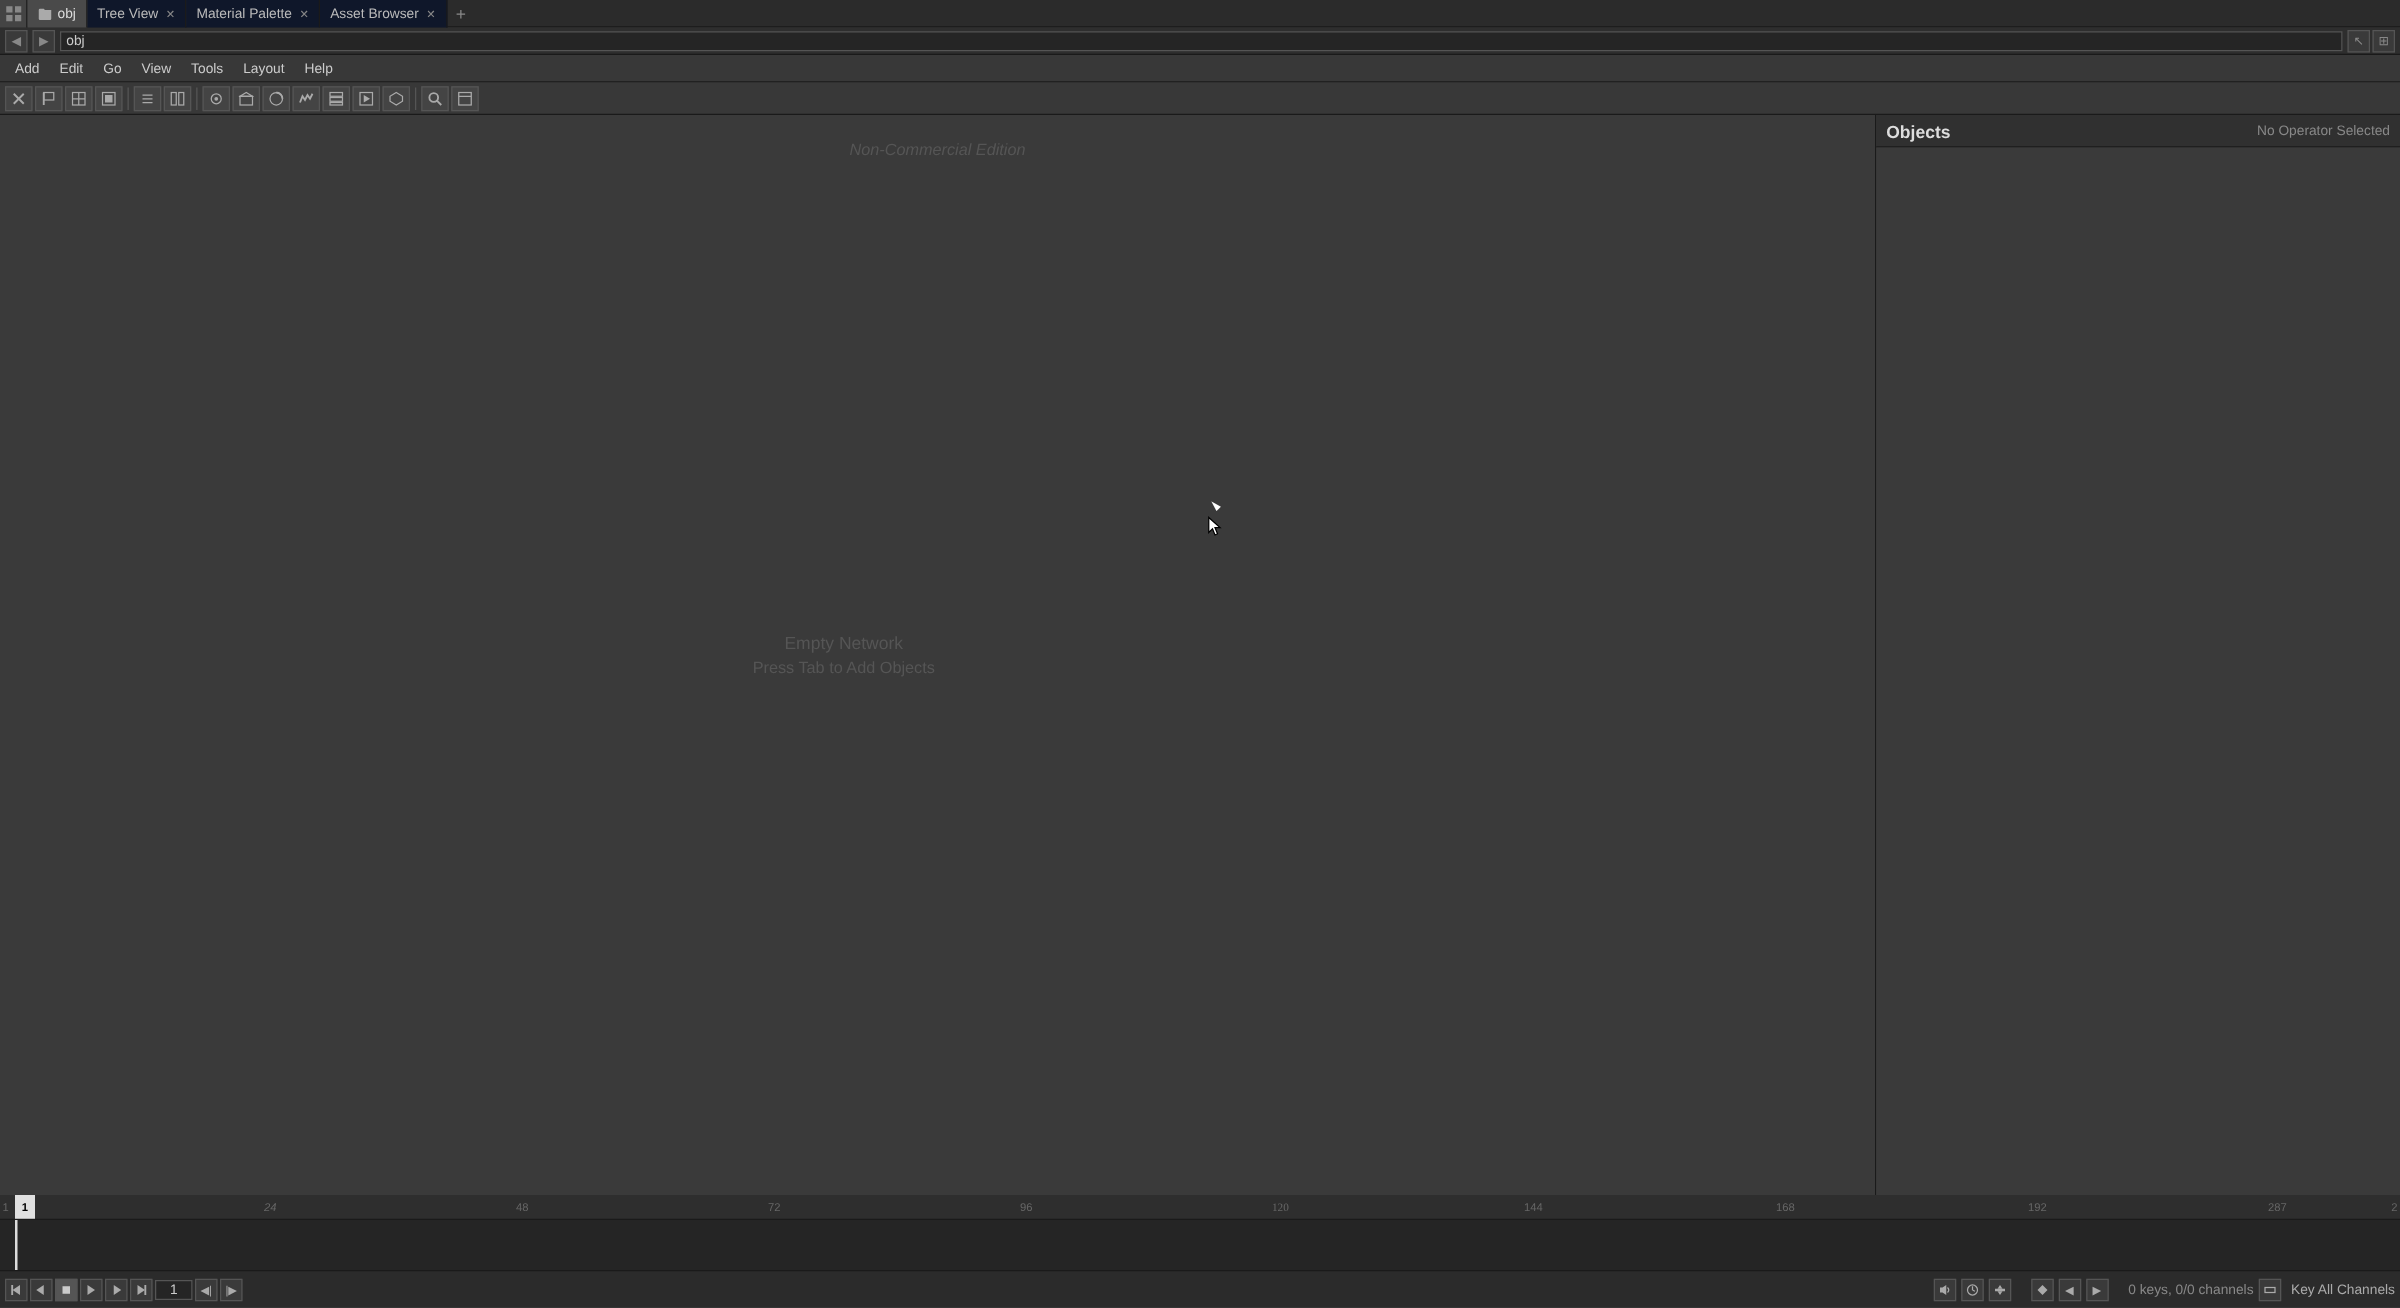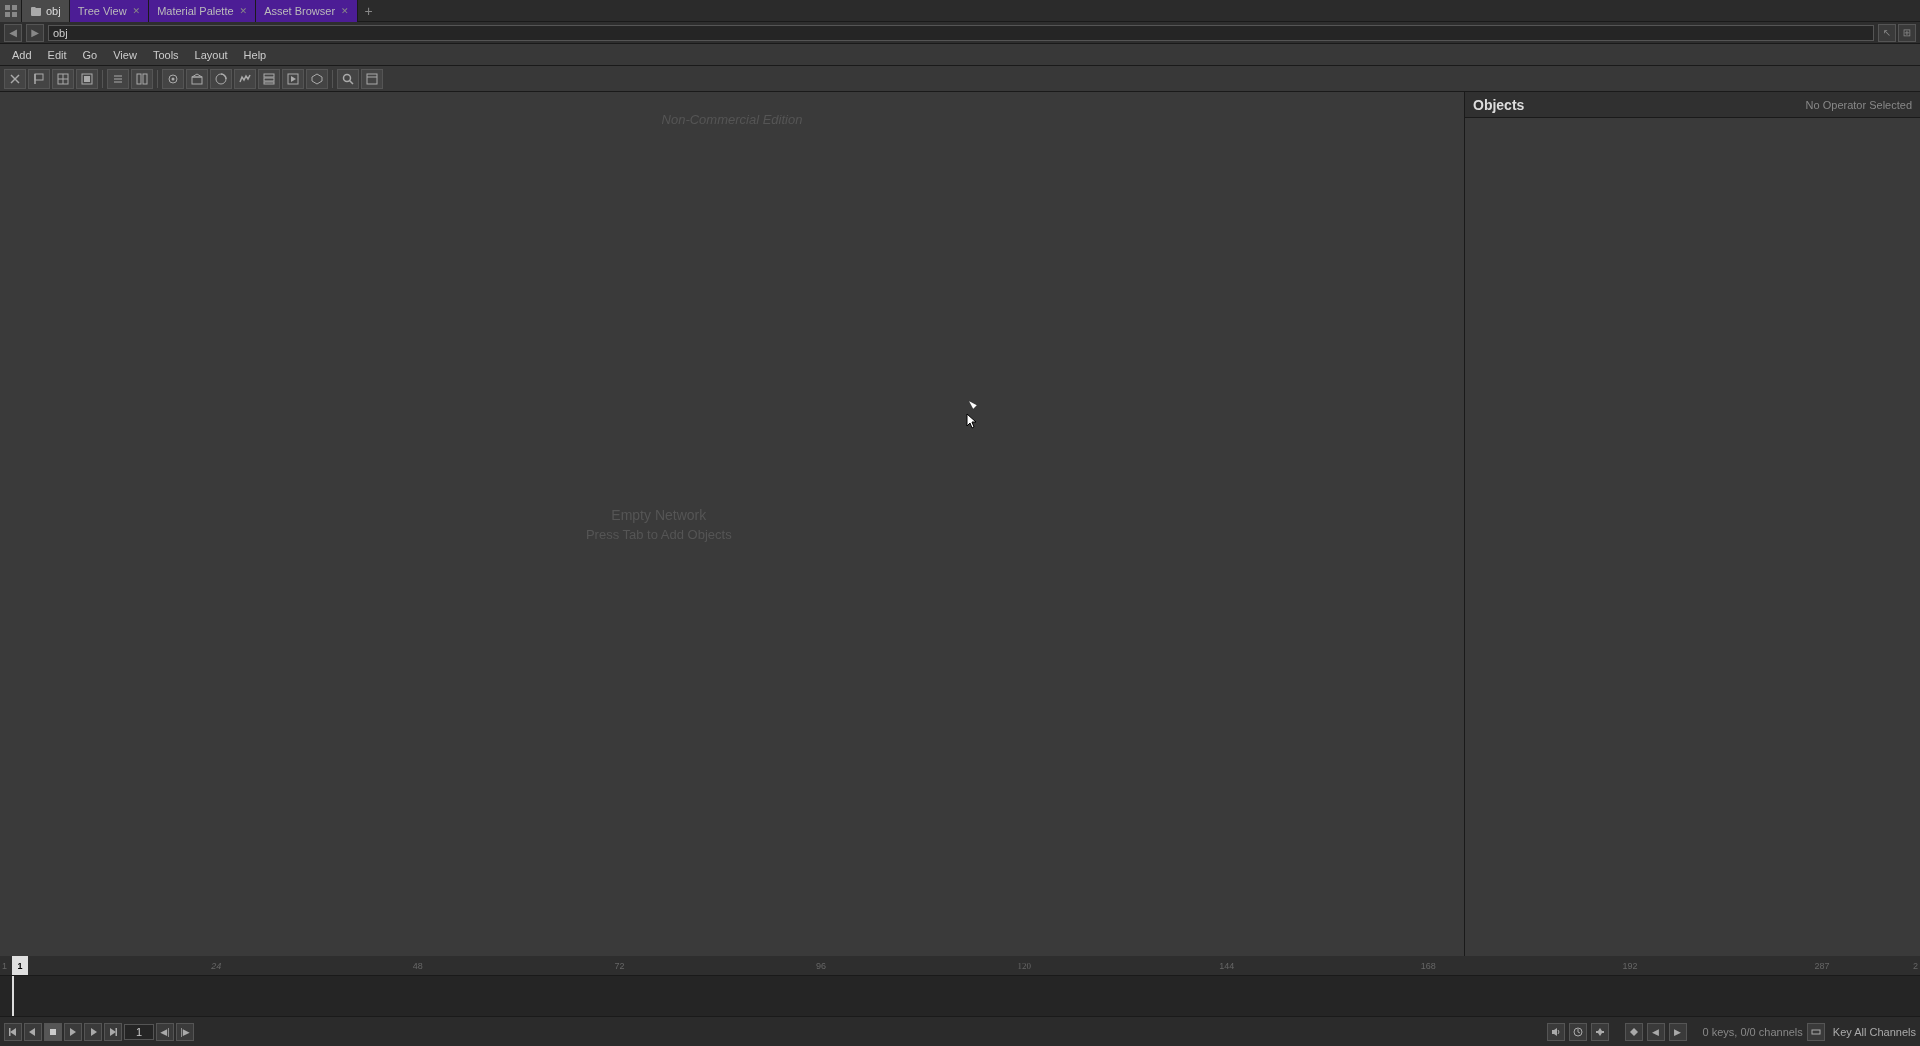--- a/index.html
+++ b/index.html
@@ -34,21 +34,21 @@
       flex-shrink: 0;
       border-right: 1px solid #1a1a1a;
     }
 
     .tab-item {
       height: 22px;
       padding: 0 8px;
       display: flex;
       align-items: center;
       gap: 4px;
-      background: #4c1d95;
+      background: #0f172a;
       border-right: 1px solid #1a1a1a;
       cursor: pointer;
       font-size: 11px;
       color: #bbb;
     }
 
     .tab-item.active {
       background: #4a4a4a;
       color: #ddd;
     }
@@ -208,21 +208,21 @@
       font-size: 13px;
     }
 
     .empty-network-msg .line1 {
       font-size: 14px;
       margin-bottom: 4px;
     }
 
     
     #side-panel {
-      width: 456px;
+      width: 420px;
       background: #383838;
       border-left: 1px solid #1a1a1a;
       display: flex;
       flex-direction: column;
     }
 
     #side-panel-header {
       height: 26px;
       background: #303030;
       border-bottom: 1px solid #1a1a1a;

